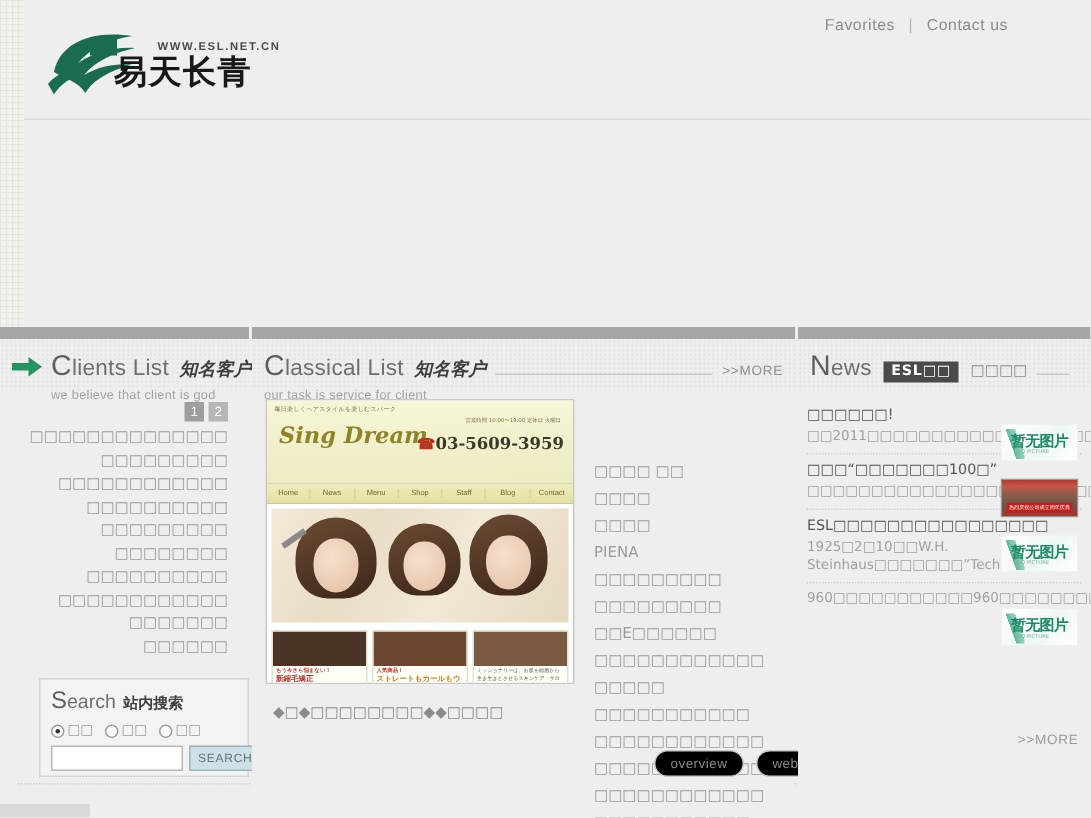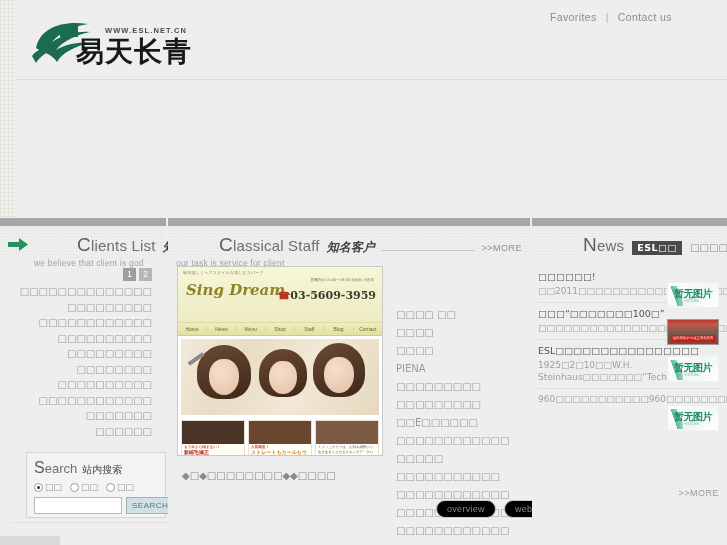--- a/index.html
+++ b/index.html
@@ -38,21 +38,21 @@
     border-bottom: 1px solid #dcdcdc;
   }
   .logo { position: absolute; left: 14px; top: 18px; width: 260px; height: 48px; }
   .logo .swoosh { position: absolute; left: 0; top: 0; }
   .logo .domain {
     position: absolute; left: 75px; top: 8px;
     font-size: 7.5px; color: #4a4a4a; letter-spacing: 1.1px; font-weight: bold;
   }
   .logo .cn {
     position: absolute; left: 46px; top: 15px;
-    font-size: 28px; color: #16181a; font-weight: bold; letter-spacing: 1px;
+    font-size: 22px; color: #16181a; font-weight: bold; letter-spacing: 1px;
     font-family: "DejaVu Sans", sans-serif;
   }
 
   
   .banner {
     position: absolute; left: 16px; top: 81px; width: 711px; height: 136px;
     background: #eeeeee;
   }
 
   
@@ -70,21 +70,21 @@
   
   .dot-tex {
     position: absolute; left: 0; top: 0; width: 100%; height: 34px;
     background-image: radial-gradient(circle, #e0e0e0 .6px, transparent .7px);
     background-size: 3px 3px;
     opacity: .85;
   }
 
   
   .sect-head { position: relative; padding: 8px 8px 0 8px; }
-  .sect-title-row { display: flex; align-items: baseline; margin-left: 43px; }
+  .sect-title-row { display: flex; align-items: baseline; }
   .sect-title-en {
     font-size: 15px; color: #6f6f6f; letter-spacing: .2px; white-space: nowrap;
   }
   .sect-title-en .cap1 { font-size: 19px; color: #5e5e5e; }
   .sect-title-cn {
     font-size: 12px; color: #3f3f3f; font-weight: bold; margin-left: 7px;
     font-family: "DejaVu Sans", sans-serif; white-space: nowrap; font-style: italic;
   }
   .sect-rule { flex: 1; border-bottom: 1px solid #c9c9c9; margin: 0 6px 3px 6px; height: 1px; }
   .sect-more {
@@ -122,21 +122,21 @@
 
   
   .search-box {
     position: absolute; left: 26px; top: 452px; width: 140px; height: 66px;
     border: 1px solid #d5d5d5; background: #f3f3f3; padding: 6px 7px;
   }
   .search-title { display: flex; align-items: baseline; }
   .search-title .en { font-size: 13px; color: #6f6f6f; }
   .search-title .en .cap1 { font-size: 16px; color: #5e5e5e; }
   .search-title .cn {
-    font-size: 10px; font-weight: normal; color: #3f3f3f; margin-left: 5px;
+    font-size: 10px; font-weight: bold; color: #3f3f3f; margin-left: 5px;
     font-family: "DejaVu Sans", sans-serif;
   }
   .search-radios { margin-top: 5px; display: flex; gap: 8px; align-items: center; }
   .search-radios label {
     display: flex; align-items: center; gap: 2px;
     font-size: 9px; color: #9a9a9a; font-family: "DejaVu Sans", sans-serif;
   }
   .radio {
     width: 9px; height: 9px; border: 1px solid #9e9e9e; border-radius: 50%;
     background: #fff; position: relative; flex: none;
@@ -397,21 +397,21 @@
 
   <div class="left-dotted"></div>
   <div class="left-more">&gt;&gt;MORE</div>
   <div class="left-foot-block"></div>
 
   <div class="col col-mid">
     <div class="dot-tex"></div>
 
     <div class="sect-head">
       <div class="sect-title-row">
-        <div class="sect-title-en"><span class="cap1">C</span><span>lassical Staff</span></div>
+        <div class="sect-title-en"><span class="cap1">C</span><span>lassical List</span></div>
         <div class="sect-title-cn">知名客户</div>
         <div class="sect-rule"></div>
         <div class="sect-more">&gt;&gt;MORE</div>
       </div>
       <div class="sect-sub">our task is service for client</div>
     </div>
 
     <div class="mid-body">
 
       <div class="case-thumb">

